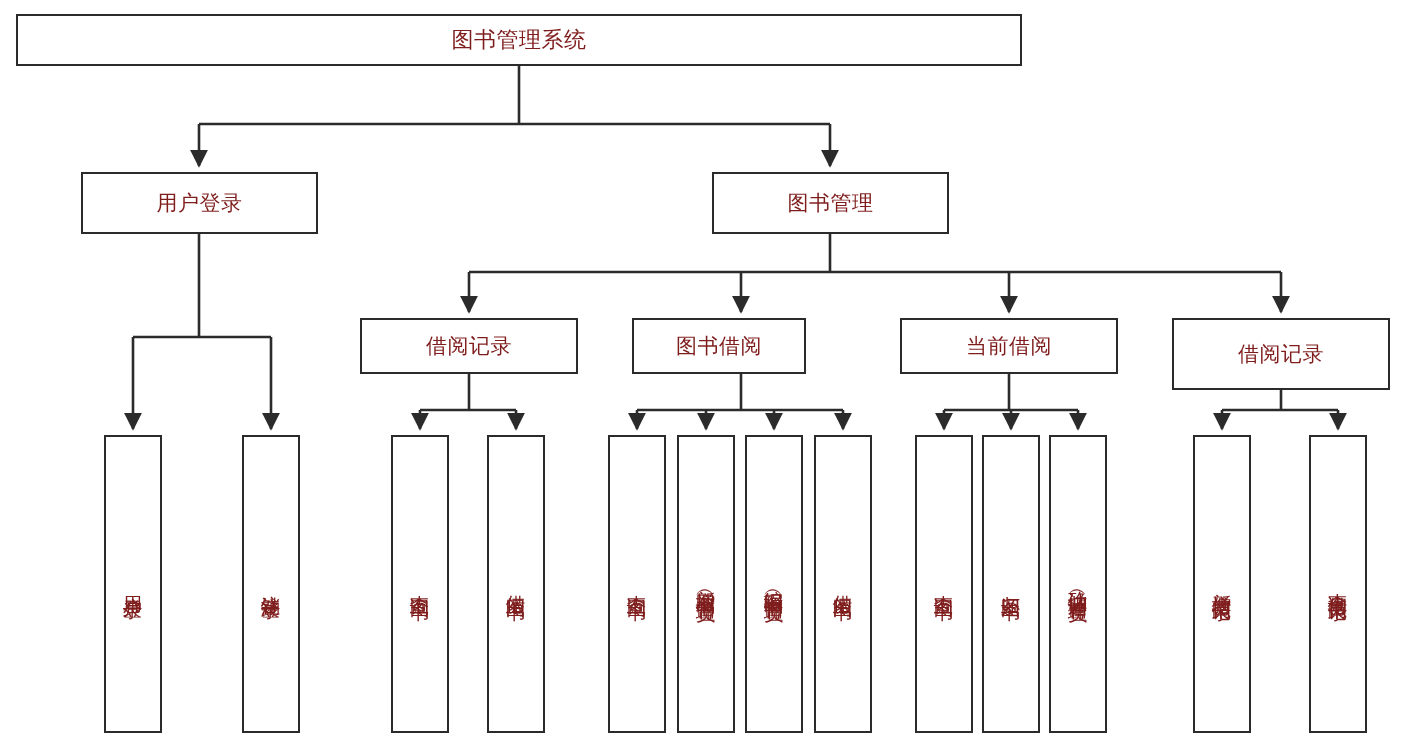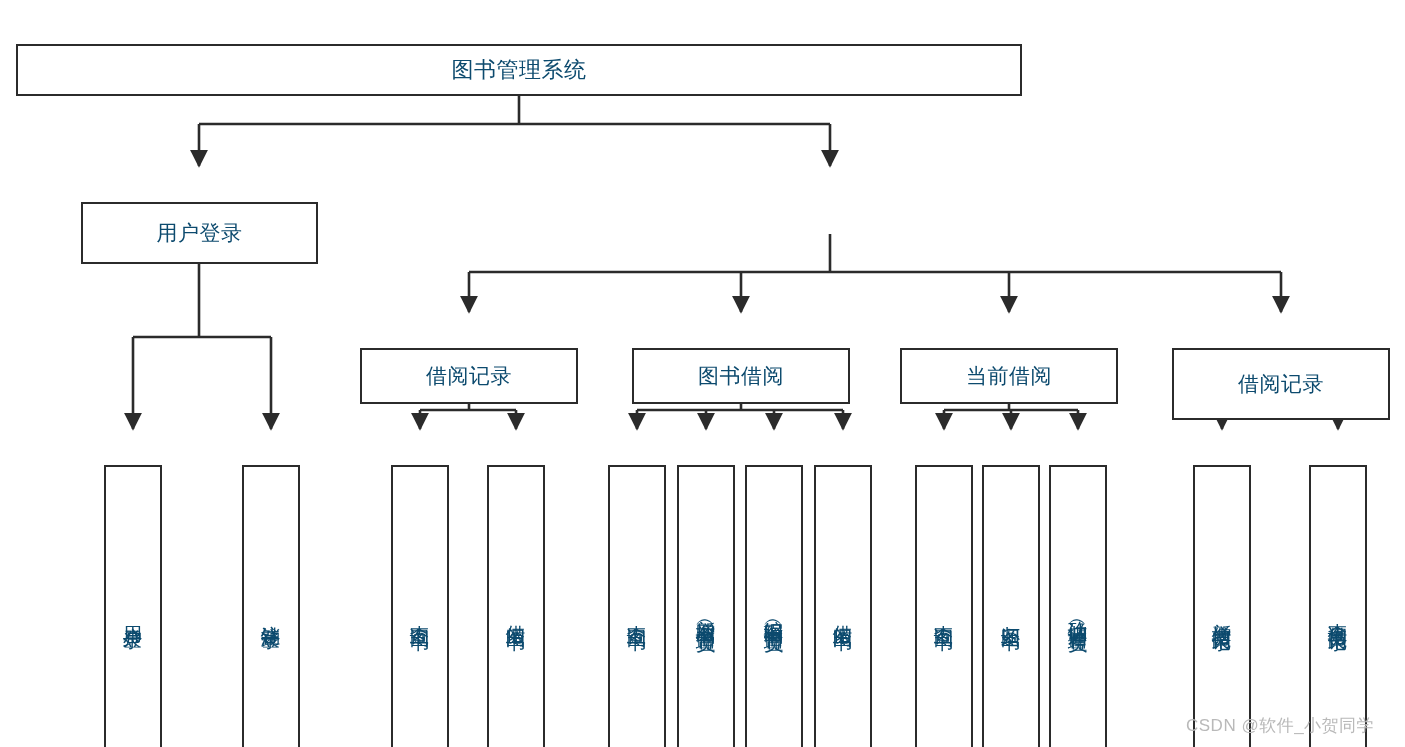--- a/index.html
+++ b/index.html
@@ -27,23 +27,22 @@
     pointer-events: none;
   }
   .node {
     position: absolute;
     box-sizing: border-box;
     background: #ffffff;
     border: 2.5px solid #2b2b2b;
     display: flex;
     align-items: center;
     justify-content: center;
-    color: #0c4a6e;
+    color: #7f1d1d;
     z-index: 2;
-    margin-top: 30px;
   }
   .node.horiz {
     font-size: 21px;
     letter-spacing: 0.5px;
     line-height: 1.2;
     text-align: center;
   }
   .node.root {
     font-size: 22px;
   }
@@ -134,25 +133,28 @@
     </g>
   </svg>
 
   <div class="node horiz root" style="left:16px; top:14px; width:1006px; height:52px;">
     <span class="lbl">图书管理系统</span>
   </div>
 
   <div class="node horiz" style="left:81px; top:172px; width:237px; height:62px;">
     <span class="lbl">用户登录</span>
   </div>
+  <div class="node horiz" style="left:712px; top:172px; width:237px; height:62px;">
+    <span class="lbl">图书管理</span>
+  </div>
 
   <div class="node horiz" style="left:360px; top:318px; width:218px; height:56px;">
     <span class="lbl">借阅记录</span>
   </div>
-  <div class="node horiz" style="left:632px; top:318px; width:218px; height:56px;">
+  <div class="node horiz" style="left:632px; top:318px; width:174px; height:56px;">
     <span class="lbl">图书借阅</span>
   </div>
   <div class="node horiz" style="left:900px; top:318px; width:218px; height:56px;">
     <span class="lbl">当前借阅</span>
   </div>
   <div class="node horiz" style="left:1172px; top:318px; width:218px; height:72px;">
     <span class="lbl">借阅记录</span>
   </div>
 
   <div class="node leaf" style="left:104px; top:435px; width:58px; height:298px;">
@@ -192,15 +194,14 @@
     <span class="lbl">确认归还（管理员）</span>
   </div>
 
   <div class="node leaf" style="left:1193px; top:435px; width:58px; height:298px;">
     <span class="lbl">新增借阅记录</span>
   </div>
   <div class="node leaf" style="left:1309px; top:435px; width:58px; height:298px;">
     <span class="lbl">查询借阅记录</span>
   </div>
 
-  <div class="watermark">CSDN @软件_小贺同学</div>
 
 </div>
 
 </body></html>

